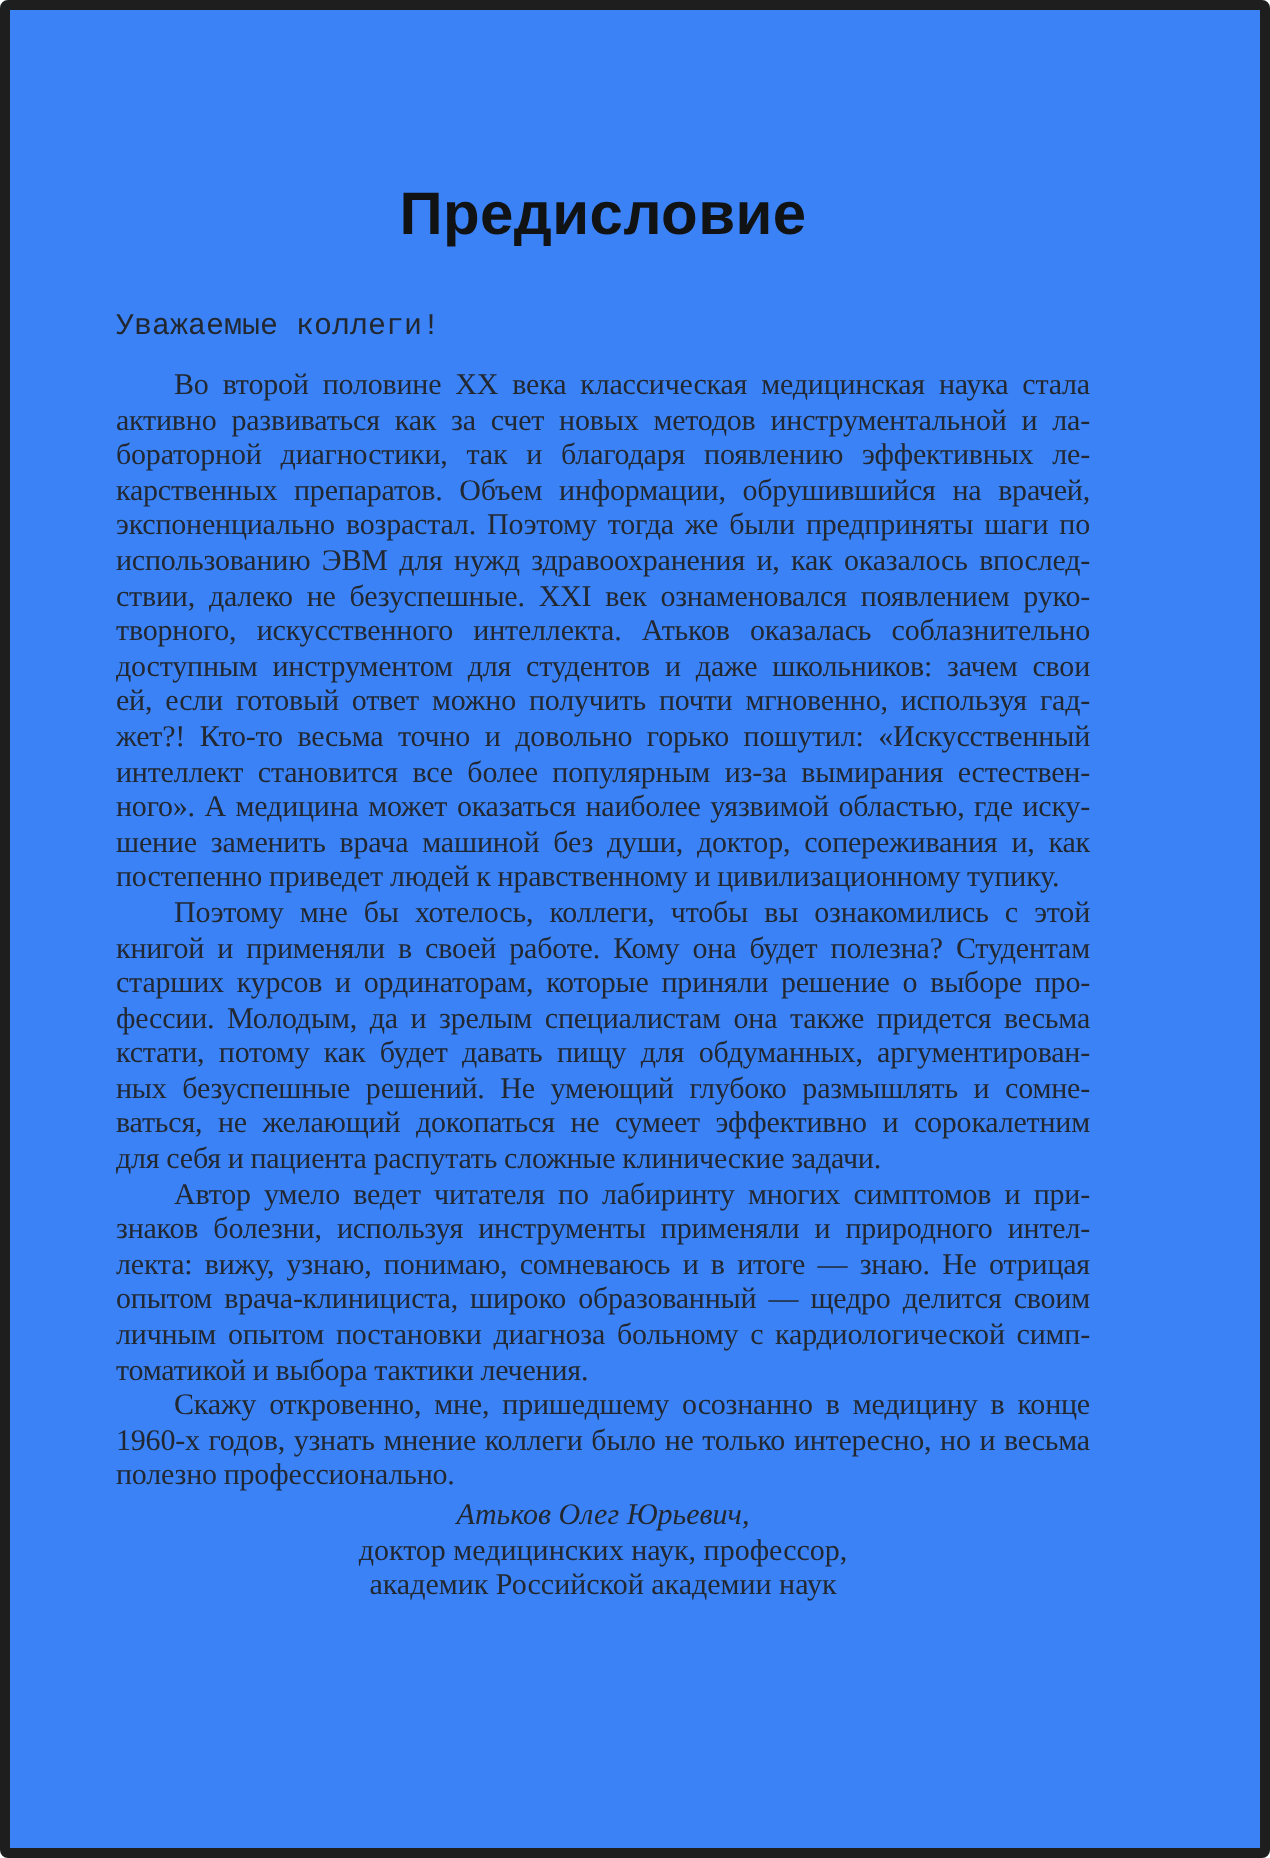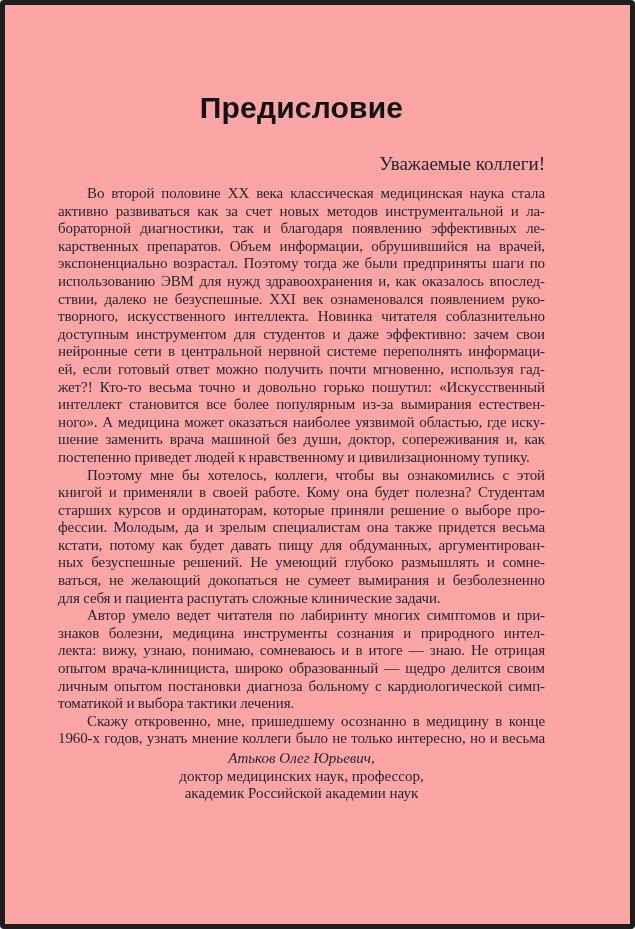--- a/index.html
+++ b/index.html
@@ -21,24 +21,24 @@
     font-family: "Liberation Sans", "DejaVu Sans", sans-serif;
     font-weight: 700;
     font-size: 30px;
     line-height: 34px;
     letter-spacing: 0.2px;
     text-align: center;
     color: #101214;
   }
   .greeting {
     margin-top: 30px;
-    font-family: Liberation Serif, serif;
-    font-size: 19px;
+    font-family: Liberation Mono, monospace;
+    font-size: 15px;
     line-height: 18px;
-    text-align: right;
+    text-align: left;
     color: #222831;
   }
   .body-text { margin-top: 12px; }
   .paragraph { margin: 0; }
   .line {
     font-family: "Liberation Serif", "DejaVu Serif", serif;
     font-size: 15px;
     line-height: 17.6px;
     letter-spacing: -0.1px;
     word-spacing: -0.2px;
@@ -55,66 +55,66 @@
     font-family: "Liberation Serif", "DejaVu Serif", serif;
     font-size: 15px;
     line-height: 17.6px;
     color: #222831;
   }
   .signature .author { font-style: italic; }
 </style>
 </head>
 <body>
 
-<div class="page" style="background: #fca5a5; border-color: rgb(30, 30, 30);">
+<div class="page" style="background: #3b82f6; border-color: rgb(30, 30, 30);">
   <div class="content">
     <div class="title" style="color: rgb(16, 18, 20);">Предисловие</div>
 
     <div class="greeting">Уважаемые коллеги!</div>
 
     <div class="body-text">
         <div class="paragraph">
           <div class="line first">Во второй половине XX века классическая медицинская наука стала</div>
           <div class="line">активно развиваться как за счет новых методов инструментальной и ла-</div>
           <div class="line">бораторной диагностики, так и благодаря появлению эффективных ле-</div>
           <div class="line">карственных препаратов. Объем информации, обрушившийся на врачей,</div>
           <div class="line">экспоненциально возрастал. Поэтому тогда же были предприняты шаги по</div>
           <div class="line">использованию ЭВМ для нужд здравоохранения и, как оказалось впослед-</div>
           <div class="line">ствии, далеко не безуспешные. XXI век ознаменовался появлением руко-</div>
-          <div class="line">творного, искусственного интеллекта. Новинка читателя соблазнительно</div>
-          <div class="line">доступным инструментом для студентов и даже эффективно: зачем свои</div>
-          <div class="line">нейронные сети в центральной нервной системе переполнять информаци-</div>
+          <div class="line">творного, искусственного интеллекта. Атьков оказалась соблазнительно</div>
+          <div class="line">доступным инструментом для студентов и даже школьников: зачем свои</div>
           <div class="line">ей, если готовый ответ можно получить почти мгновенно, используя гад-</div>
           <div class="line">жет?! Кто-то весьма точно и довольно горько пошутил: «Искусственный</div>
           <div class="line">интеллект становится все более популярным из-за вымирания естествен-</div>
           <div class="line">ного». А медицина может оказаться наиболее уязвимой областью, где иску-</div>
           <div class="line">шение заменить врача машиной без души, доктор, сопереживания и, как</div>
           <div class="line last">постепенно приведет людей к нравственному и цивилизационному тупику.</div>
         </div>
         <div class="paragraph">
           <div class="line first">Поэтому мне бы хотелось, коллеги, чтобы вы ознакомились с этой</div>
           <div class="line">книгой и применяли в своей работе. Кому она будет полезна? Студентам</div>
           <div class="line">старших курсов и ординаторам, которые приняли решение о выборе про-</div>
           <div class="line">фессии. Молодым, да и зрелым специалистам она также придется весьма</div>
           <div class="line">кстати, потому как будет давать пищу для обдуманных, аргументирован-</div>
           <div class="line">ных безуспешные решений. Не умеющий глубоко размышлять и сомне-</div>
-          <div class="line">ваться, не желающий докопаться не сумеет вымирания и безболезненно</div>
+          <div class="line">ваться, не желающий докопаться не сумеет эффективно и сорокалетним</div>
           <div class="line last">для себя и пациента распутать сложные клинические задачи.</div>
         </div>
         <div class="paragraph">
           <div class="line first">Автор умело ведет читателя по лабиринту многих симптомов и при-</div>
-          <div class="line">знаков болезни, медицина инструменты сознания и природного интел-</div>
+          <div class="line">знаков болезни, используя инструменты применяли и природного интел-</div>
           <div class="line">лекта: вижу, узнаю, понимаю, сомневаюсь и в итоге — знаю. Не отрицая</div>
           <div class="line">опытом врача-клинициста, широко образованный — щедро делится своим</div>
           <div class="line">личным опытом постановки диагноза больному с кардиологической симп-</div>
           <div class="line last">томатикой и выбора тактики лечения.</div>
         </div>
         <div class="paragraph">
           <div class="line first">Скажу откровенно, мне, пришедшему осознанно в медицину в конце</div>
           <div class="line">1960-х годов, узнать мнение коллеги было не только интересно, но и весьма</div>
+          <div class="line last">полезно профессионально.</div>
         </div>
       </div>
 
     <div class="signature">
       <div class="author">Атьков Олег Юрьевич,</div>
       <div class="degree">доктор медицинских наук, профессор,</div>
       <div class="academy">академик Российской академии наук</div>
     </div>
   </div>
 </div>

